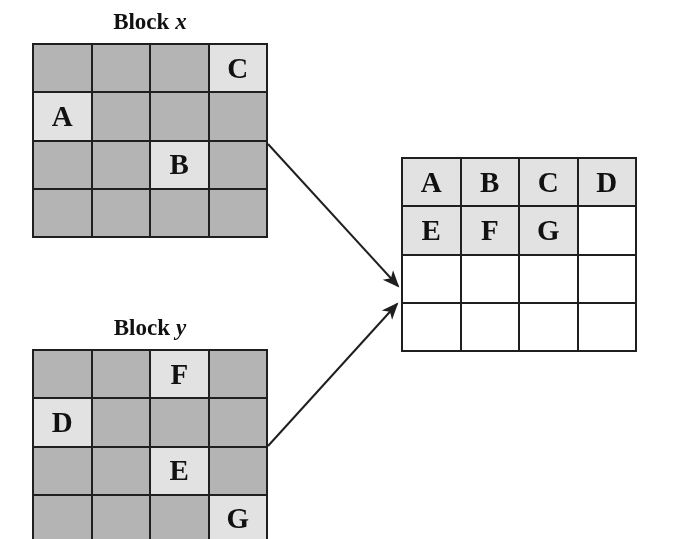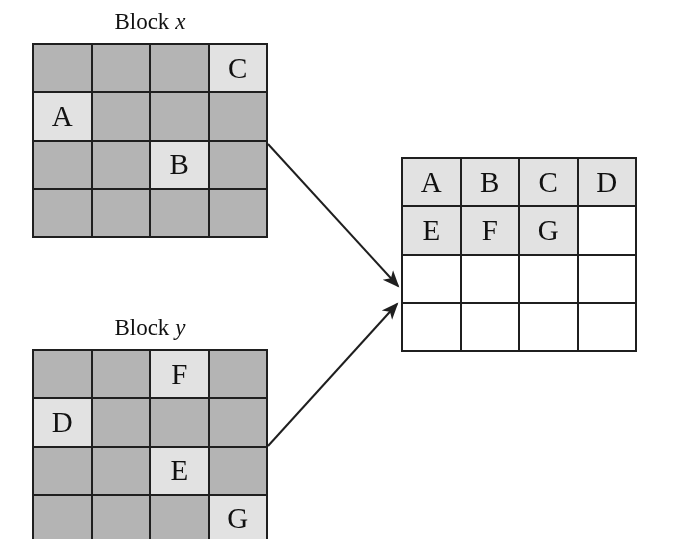--- a/index.html
+++ b/index.html
@@ -16,21 +16,21 @@
     font-family: "Liberation Serif", "DejaVu Serif", serif;
     color: var(--text);
   }
   .canvas {
     position: relative;
     width: 693px;
     height: 539px;
     background: var(--bg);
     overflow: hidden;
   }
-  .block { position: absolute; width: 236px; }
+  .block { position: absolute; width: 236px; font-weight: bold; }
   .block-x { left: 32px; top: 8px; }
   .block-y { left: 32px; top: 314px; }
   .block-z { left: 401px; top: 157px; }
   .block-title {
     text-align: center;
     font-size: 23px;
     line-height: 28px;
     margin-bottom: 7px;
     color: var(--text);
   }

